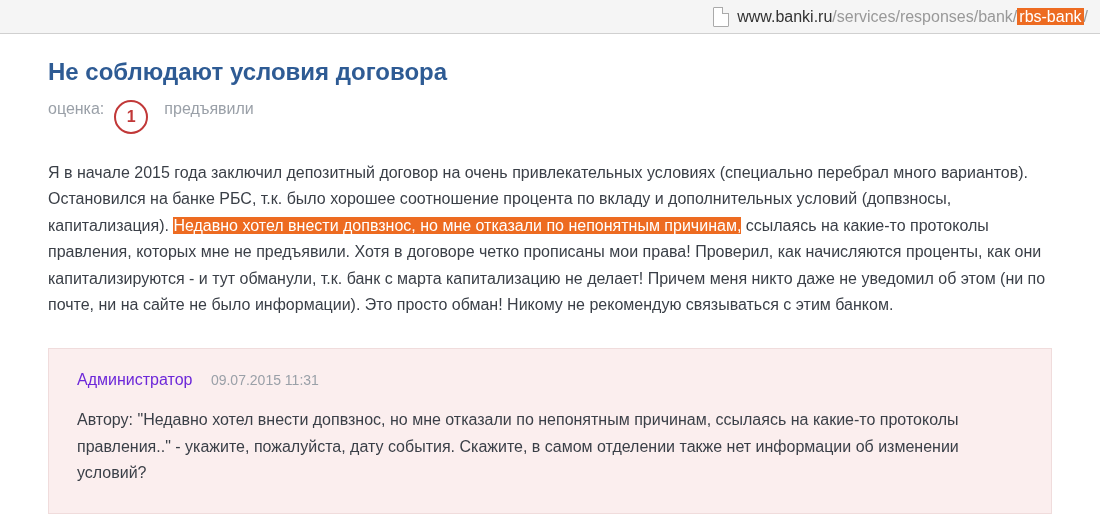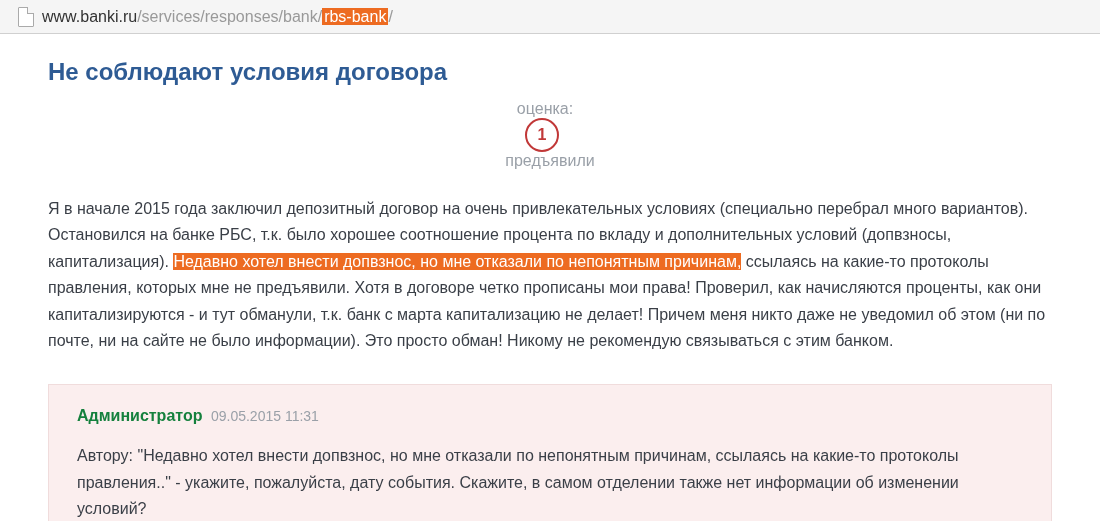--- a/index.html
+++ b/index.html
@@ -7,21 +7,22 @@
       font-family: Arial, Helvetica, sans-serif;
       background: #fff;
       width: 1100px;
     }
     .addr-bar {
       height: 34px;
       background: #f5f5f5;
       border-bottom: 1px solid #d0d0d0;
       display: flex;
       align-items: center;
-      padding: 0 18px;
+      padding: 0 12px;
+      justify-content: flex-end;
     }
     .page-icon {
       width: 16px;
       height: 20px;
       border: 1px solid #aaa;
       border-radius: 1px;
       margin-right: 8px;
       position: relative;
       background: #fff;
     }
@@ -45,23 +46,22 @@
       padding: 24px 48px 8px 48px;
     }
     .title {
       color: #2e5b94;
       font-size: 24px;
       font-weight: bold;
       margin-bottom: 14px;
     }
     .meta {
       display: flex;
-      align-items: center;
+      align-items: flex-start;
       margin-bottom: 26px;
-      flex-direction: column;
     }
     .rating-label {
       color: #9aa0a8;
       font-size: 16px;
       margin-right: 10px;
     }
     .rating-circle {
       width: 34px; height: 34px;
       border: 2px solid #c13838;
       border-radius: 50%;
@@ -88,24 +88,24 @@
     .reply {
       margin-top: 30px;
       background: #fbeeee;
       border: 1px solid #f0dcdc;
       padding: 22px 28px 26px 28px;
     }
     .reply-head {
       margin-bottom: 18px;
     }
     .reply-author {
-      font-weight: bold;
-      color: #15803d;
+      font-weight: normal;
+      color: #6d28d9;
       font-size: 16px;
-      margin-right: 4px;
+      margin-right: 14px;
     }
     .reply-ts {
       color: #9aa0a8;
       font-size: 14px;
     }
     .reply-body {
       color: #3a3f47;
       font-size: 16px;
       line-height: 1.65;
     }
@@ -131,17 +131,17 @@
     <span class="status">предъявили</span>
   </div>
 
   <p class="body-text">
     <span>Я в начале 2015 года заключил депозитный договор на очень привлекательных условиях (специально перебрал много вариантов). Остановился на банке РБС, т.к. было хорошее соотношение процента по вкладу и дополнительных условий (допвзносы, капитализация). </span><span class="text-hl">Недавно хотел внести допвзнос, но мне отказали по непонятным причинам,</span><span> ссылаясь на какие-то протоколы правления, которых мне не предъявили. Хотя в договоре четко прописаны мои права! Проверил, как начисляются проценты, как они капитализируются - и тут обманули, т.к. банк с марта капитализацию не делает! Причем меня никто даже не уведомил об этом (ни по почте, ни на сайте не было информации). Это просто обман! Никому не рекомендую связываться с этим банком.</span>
   </p>
 
   <div class="reply">
     <div class="reply-head">
       <span class="reply-author">Администратор</span>
-      <span class="reply-ts">09.05.2015 11:31</span>
+      <span class="reply-ts">09.07.2015 11:31</span>
     </div>
     <p class="reply-body">Автору: "Недавно хотел внести допвзнос, но мне отказали по непонятным причинам, ссылаясь на какие-то протоколы правления.." - укажите, пожалуйста, дату события. Скажите, в самом отделении также нет информации об изменении условий?</p>
   </div>
 </div>
 
 </body></html>

